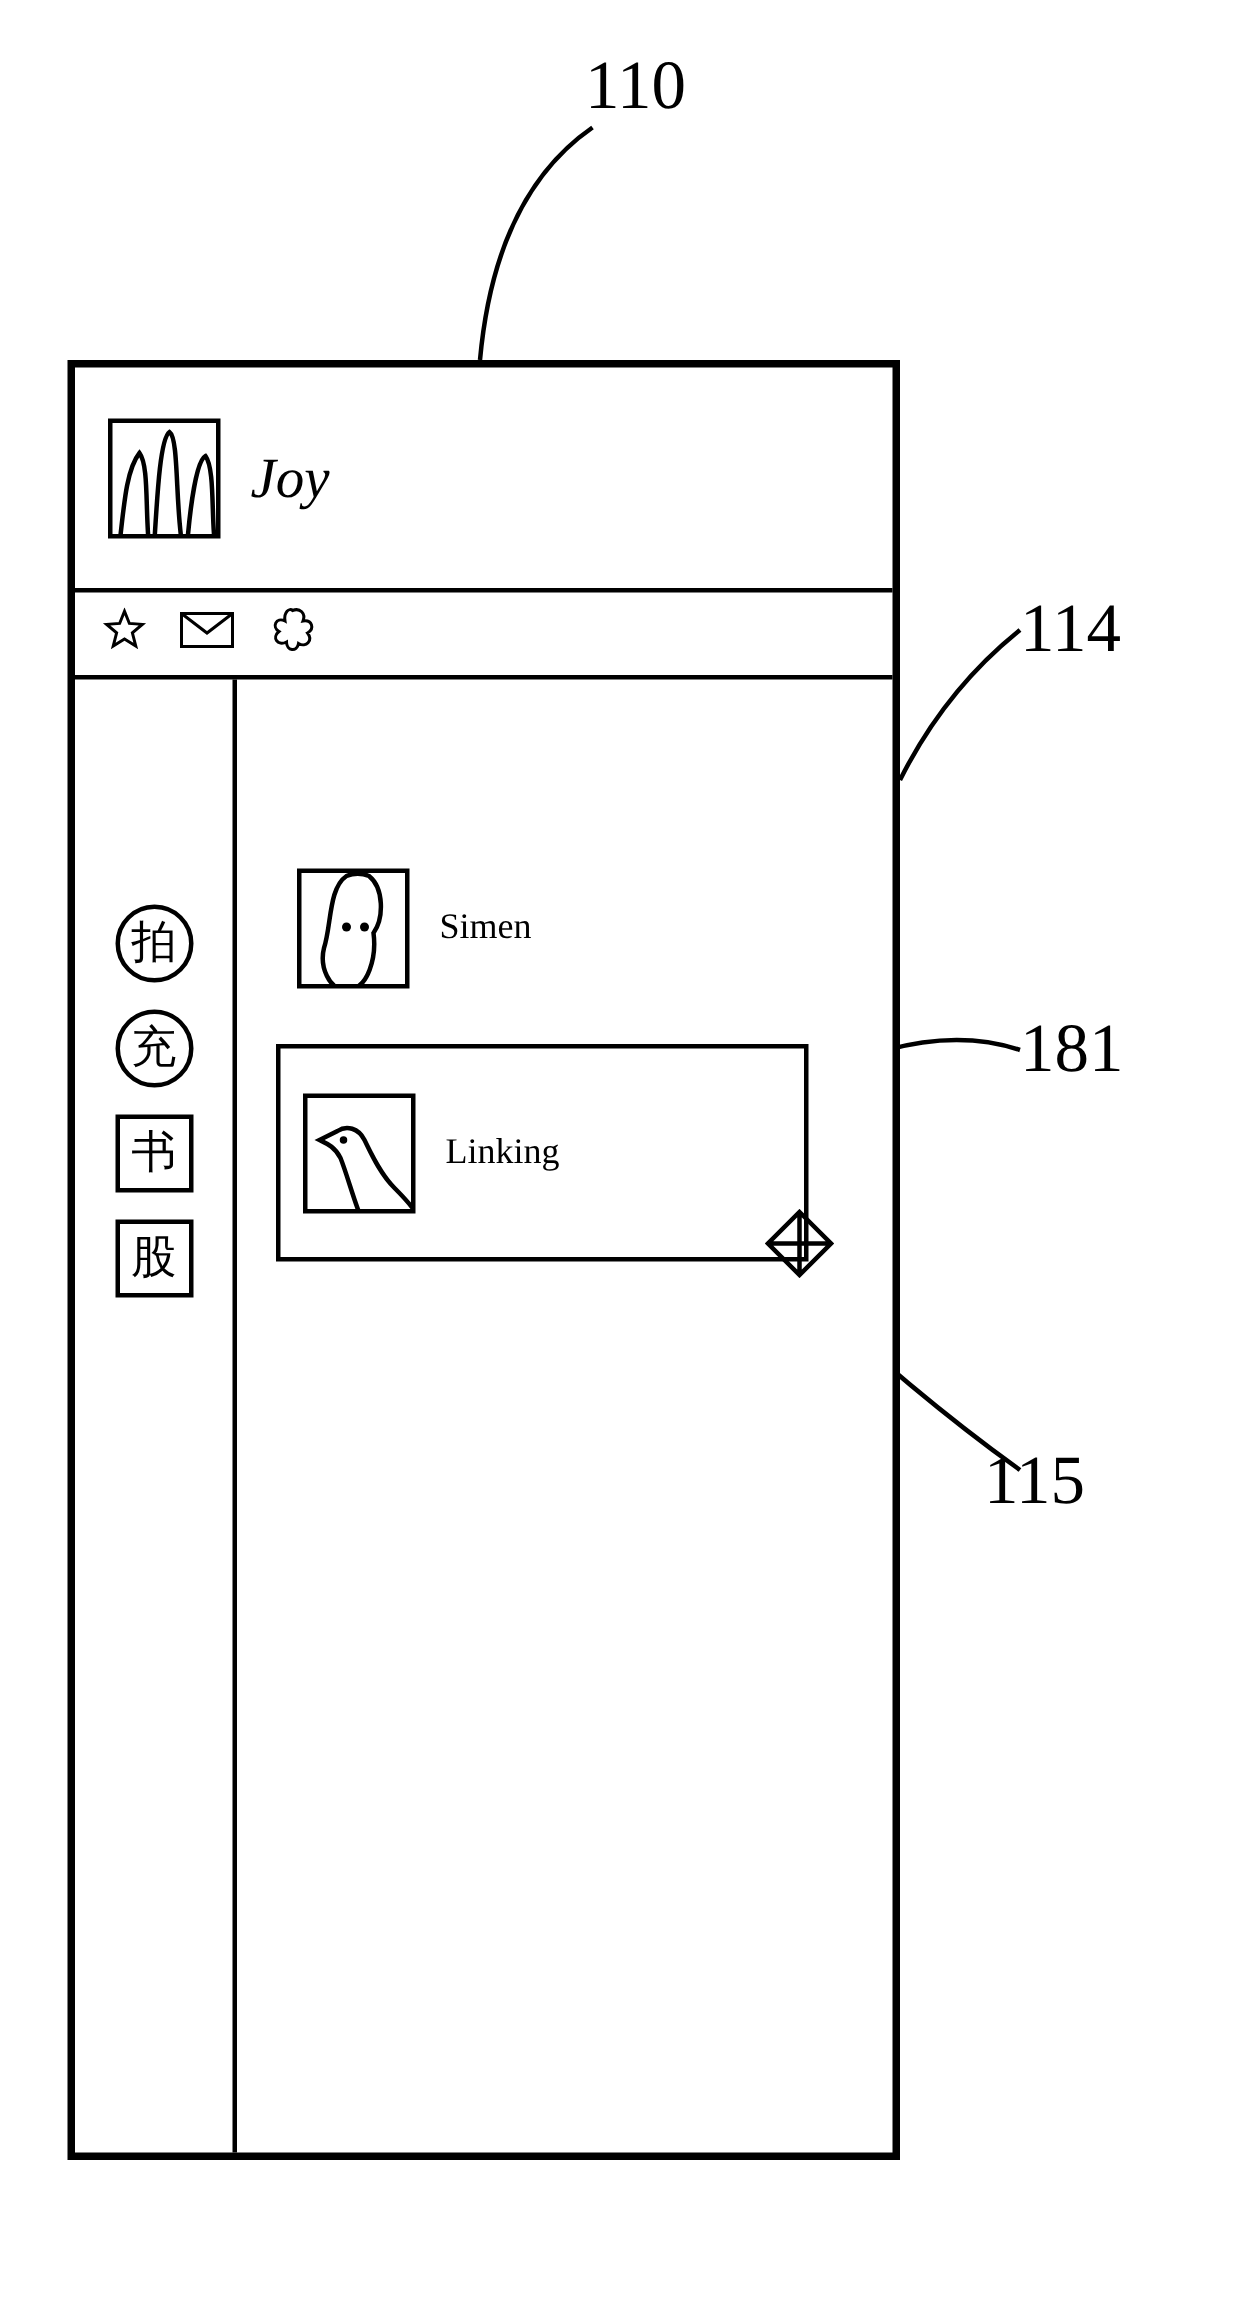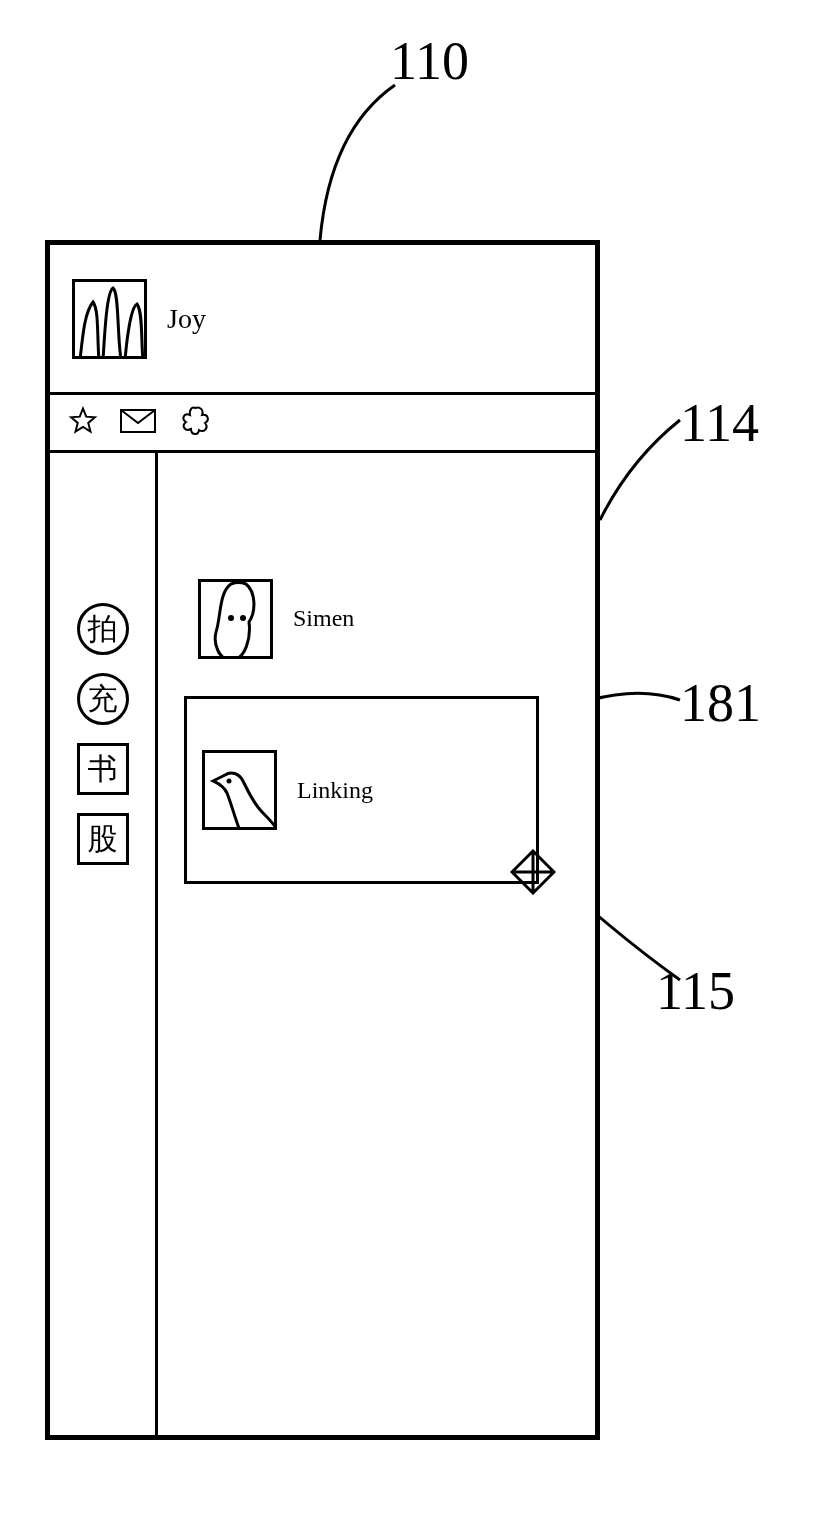--- a/index.html
+++ b/index.html
@@ -5,21 +5,21 @@
   * { box-sizing: border-box; margin: 0; padding: 0; }
   body {
     width: 825px;
     height: 1536px;
     background: #fff;
     position: relative;
     font-family: "Times New Roman", serif;
   }
   .callout {
     position: absolute;
-    font-size: 54px;
+    font-size: 46px;
     color: #000;
   }
   .device-frame {
     position: absolute;
     left: 45px;
     top: 240px;
     width: 555px;
     height: 1200px;
     border: 5px solid #000;
     background: #fff;
@@ -36,21 +36,22 @@
   }
   .avatar-box {
     width: 75px;
     height: 80px;
     border: 3px solid #000;
     position: relative;
     overflow: hidden;
     flex-shrink: 0;
   }
   .header-name {
-    font-size: 28px;
+    font-size: 38px;
+    font-style: italic;
   }
   .toolbar-row {
     height: 58px;
     border-bottom: 3px solid #000;
     display: flex;
     align-items: center;
     padding-left: 18px;
     gap: 22px;
   }
   .body-row {
@@ -85,21 +86,21 @@
   .contact-item {
     display: flex;
     align-items: center;
     gap: 20px;
     height: 95px;
     margin-bottom: 40px;
     position: relative;
   }
   .contact-item.selected {
     width: 355px;
-    height: 188px;
+    height: 145px;
     border: 3px solid #000;
     padding-left: 15px;
     margin-left: -14px;
     margin-bottom: 28px;
     margin-top: -10px;
   }
   .contact-name { font-size: 24px; }
   .cursor-diamond {
     position: absolute;
     right: -20px;

